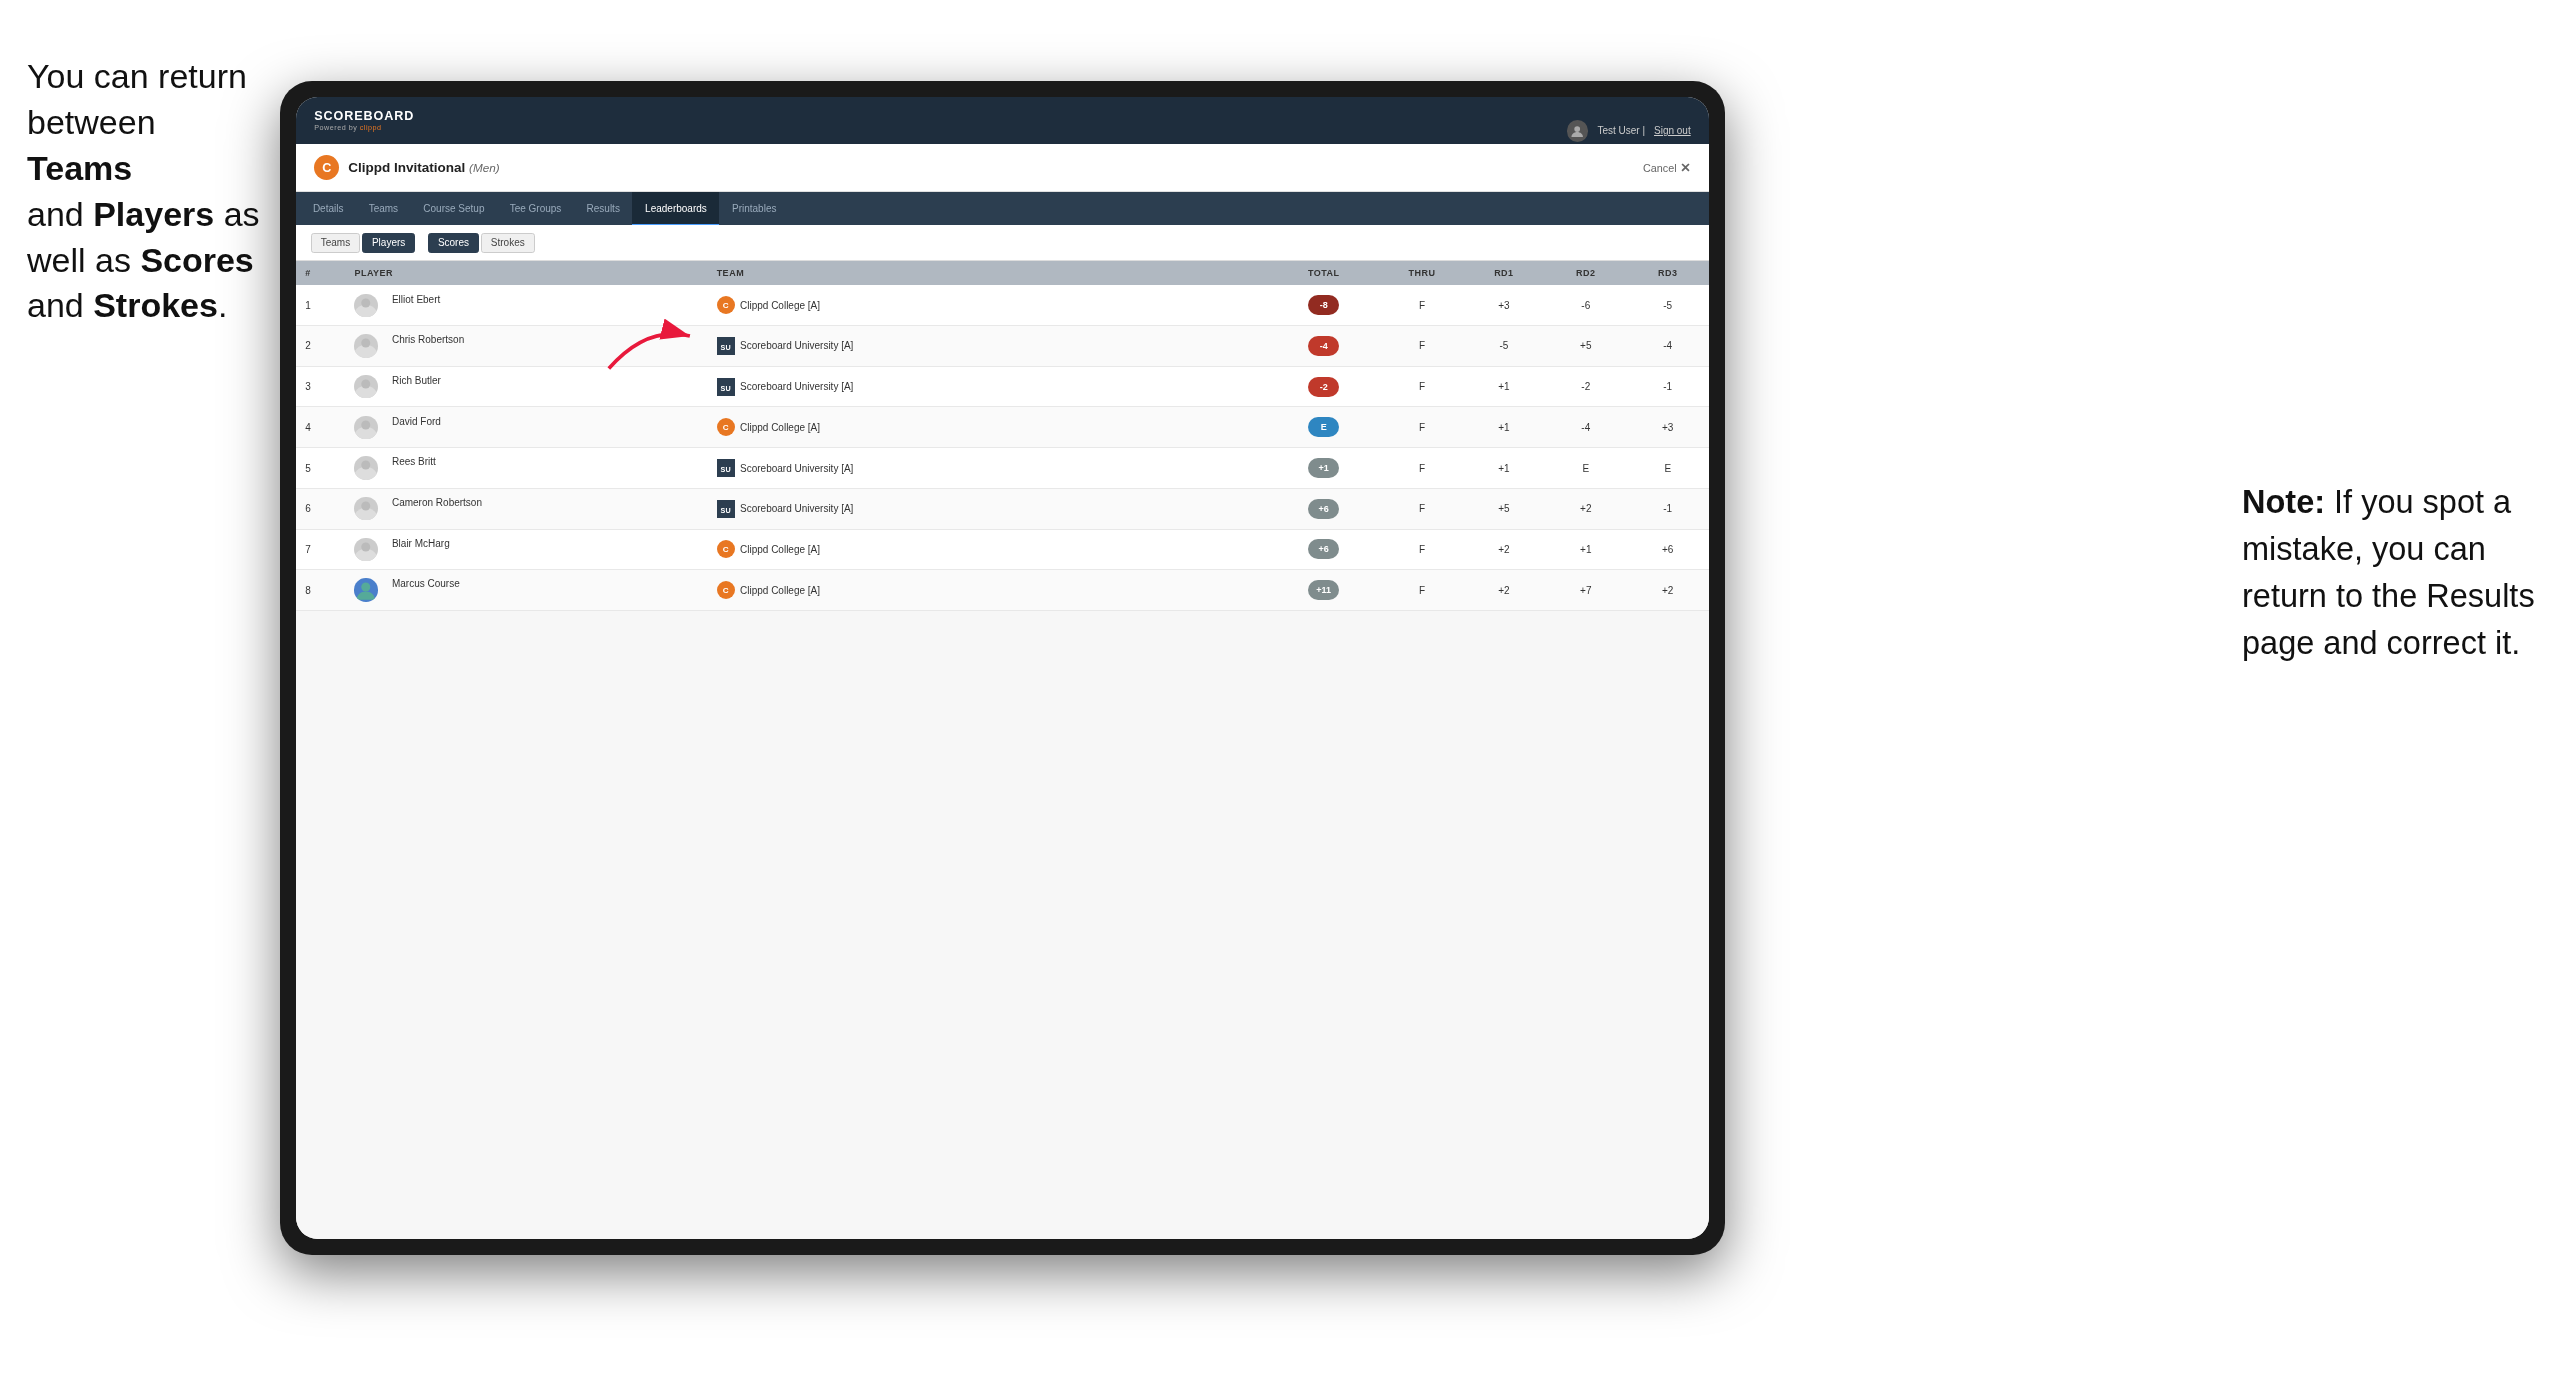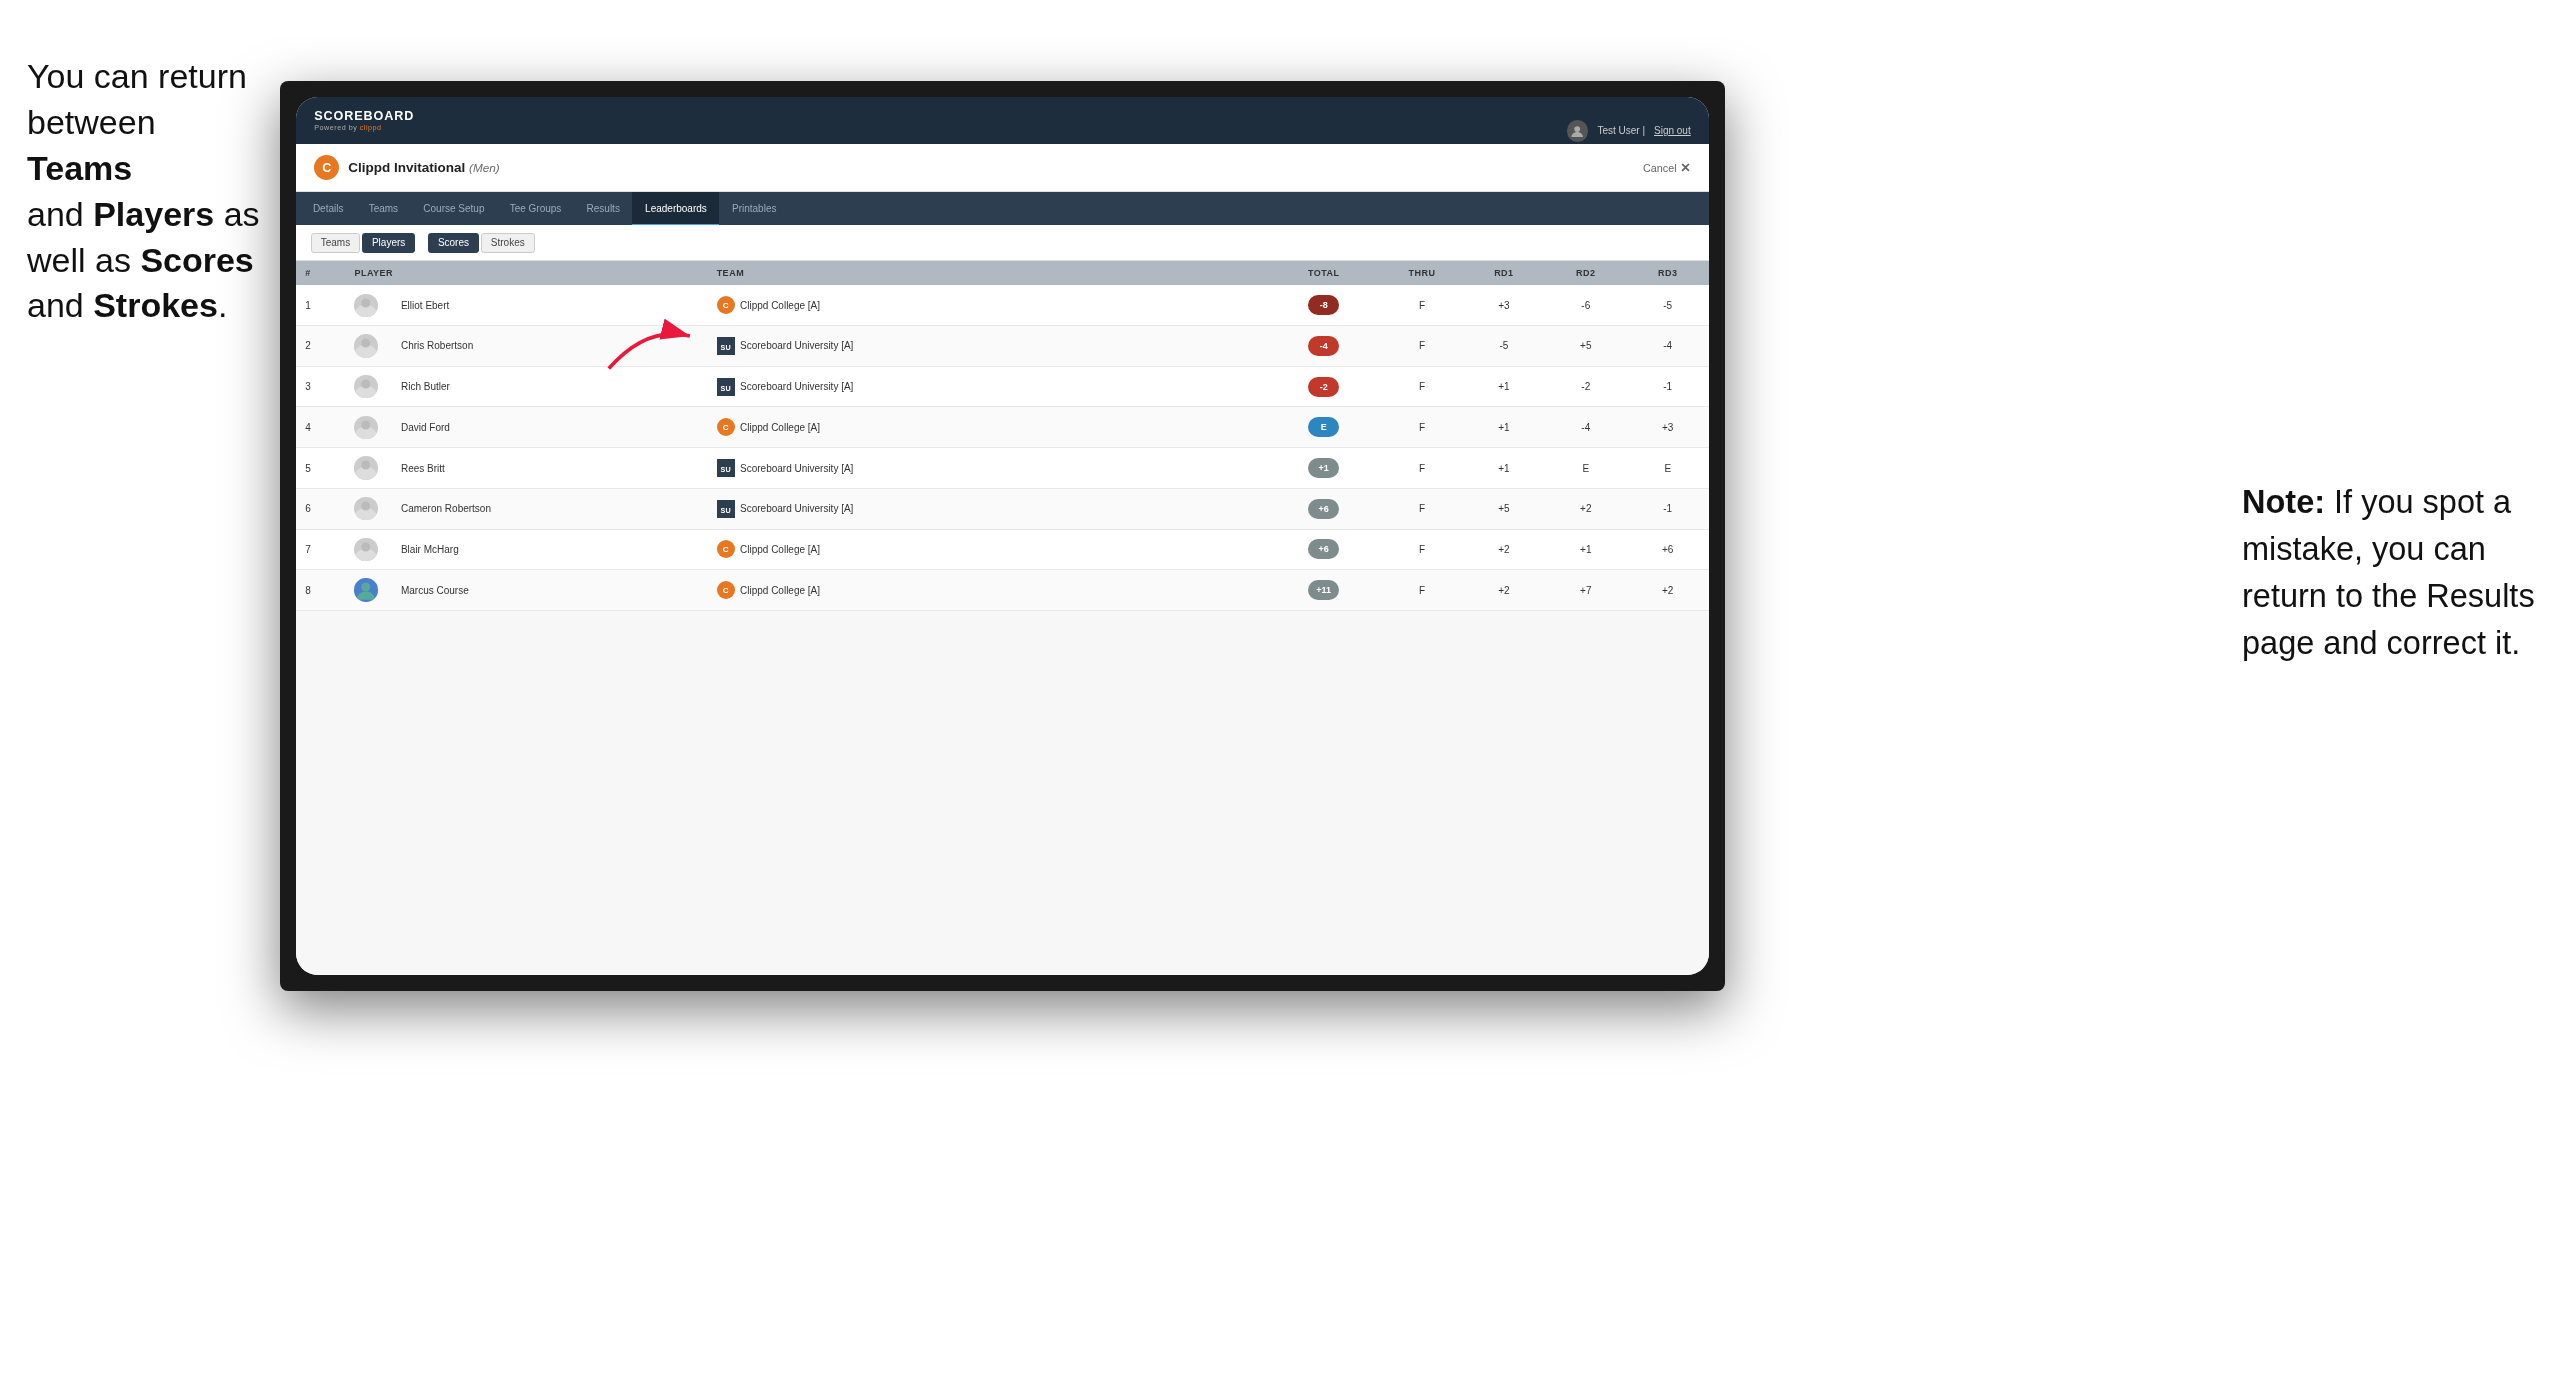--- a/index.html
+++ b/index.html
@@ -35,23 +35,23 @@
       color: #111;
     }
     .right-annotation strong { font-weight: 800; }
 
     
     .tablet-frame {
       position: absolute;
       top: 81px;
       left: 280px;
       width: 1445px;
-      height: 910px;
+      height: 1174px;
       background: #1a1a1a;
-      border-radius: 8px;
+      border-radius: 32px;
       box-shadow: 0 18px 54px rgba(0,0,0,0.5);
       padding: 16.3px;
     }
     .tablet-screen {
       width: 100%;
       height: 100%;
       background: #f0f0f0;
       border-radius: 21.7px;
       overflow: hidden;
       display: flex;
@@ -247,22 +247,22 @@
     .leaderboard-table tbody td {
       padding: 8.1px 9px;
       font-size: 10px;
       color: #333;
       vertical-align: middle;
     }
     .leaderboard-table tbody td.center { text-align: center; }
 
     .player-cell {
       display: flex;
-      align-items: center;
-      gap: 23px;
+      align-items: flex-start;
+      gap: 14px;
     }
     .player-avatar {
       width: 23.5px; height: 23.5px;
       border-radius: 50%;
       background: #ccc;
       overflow: hidden;
       flex-shrink: 0;
       display: flex; align-items: center; justify-content: center;
     }
     .player-avatar svg { width: 23.5px; height: 23.5px; }

